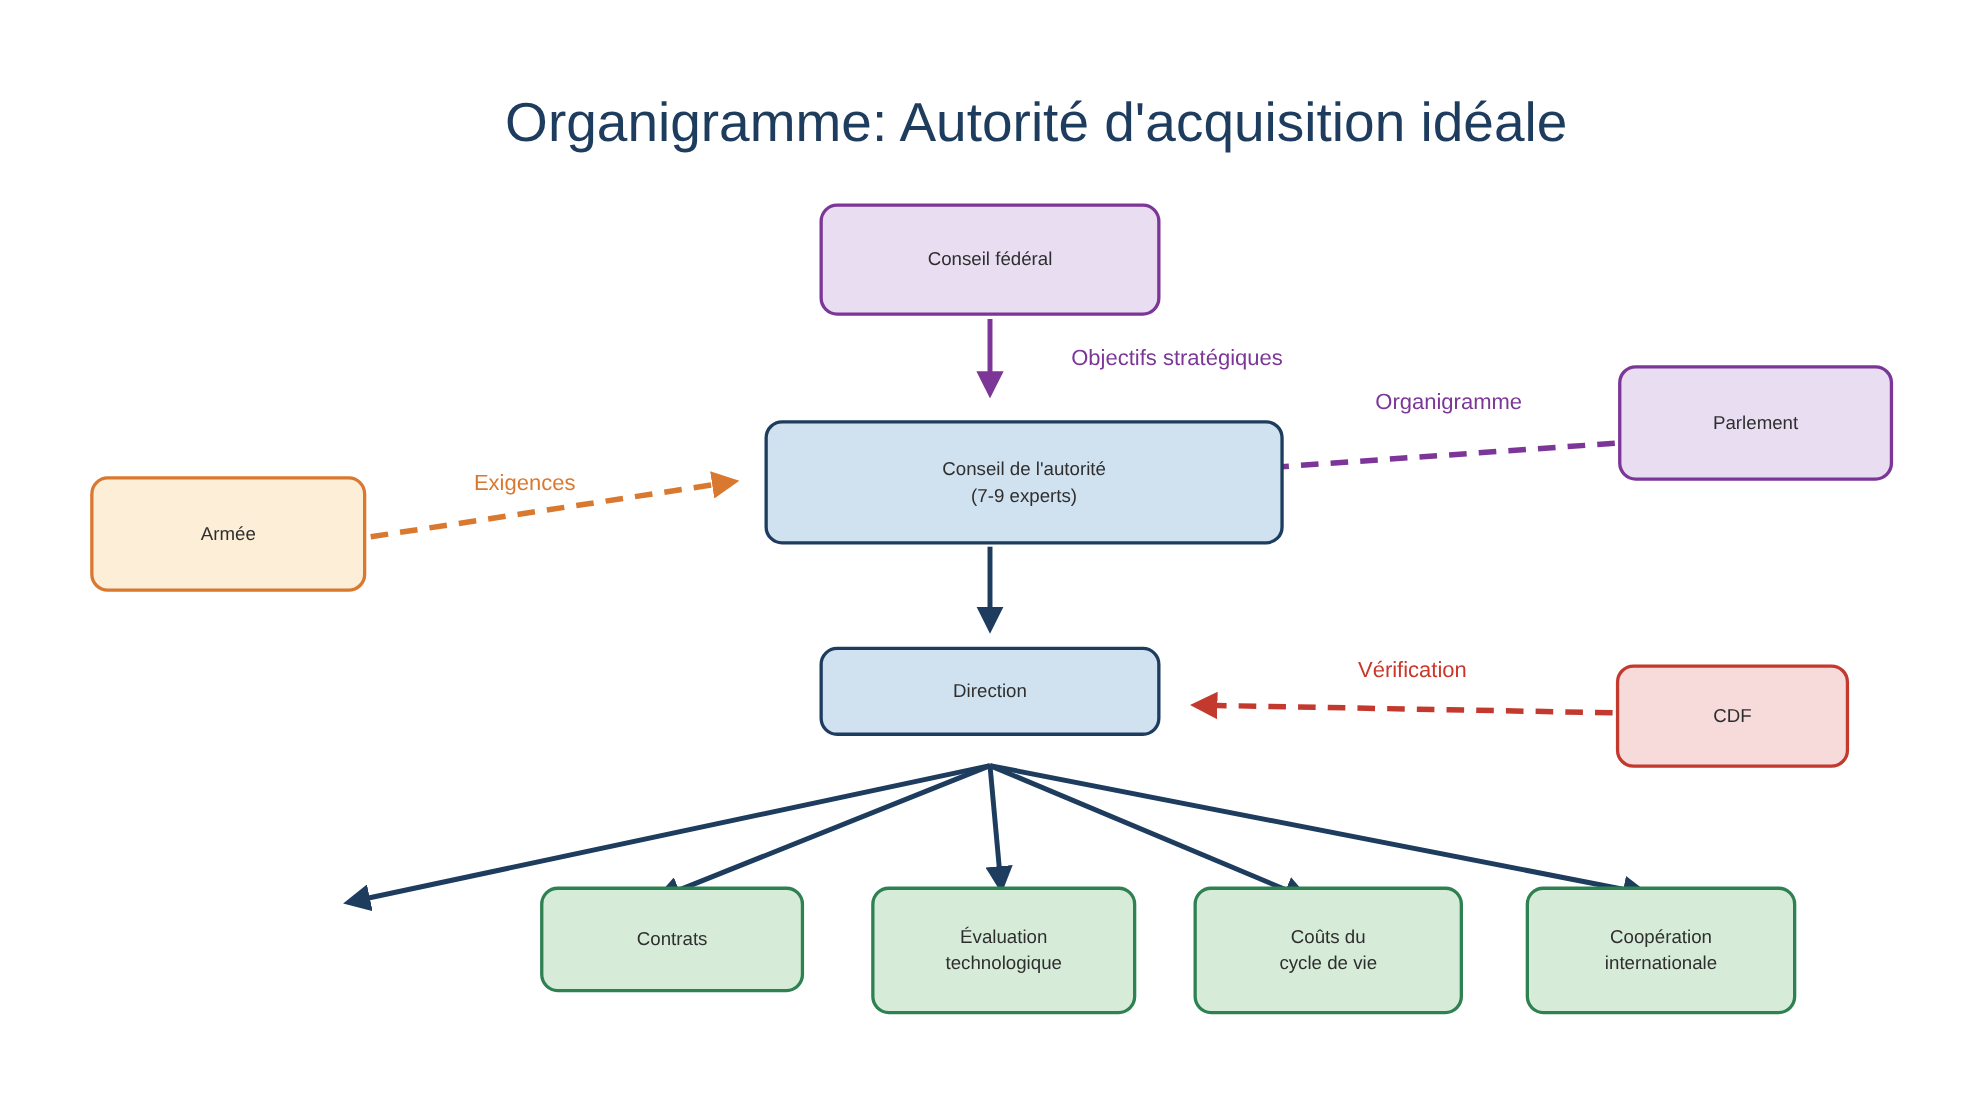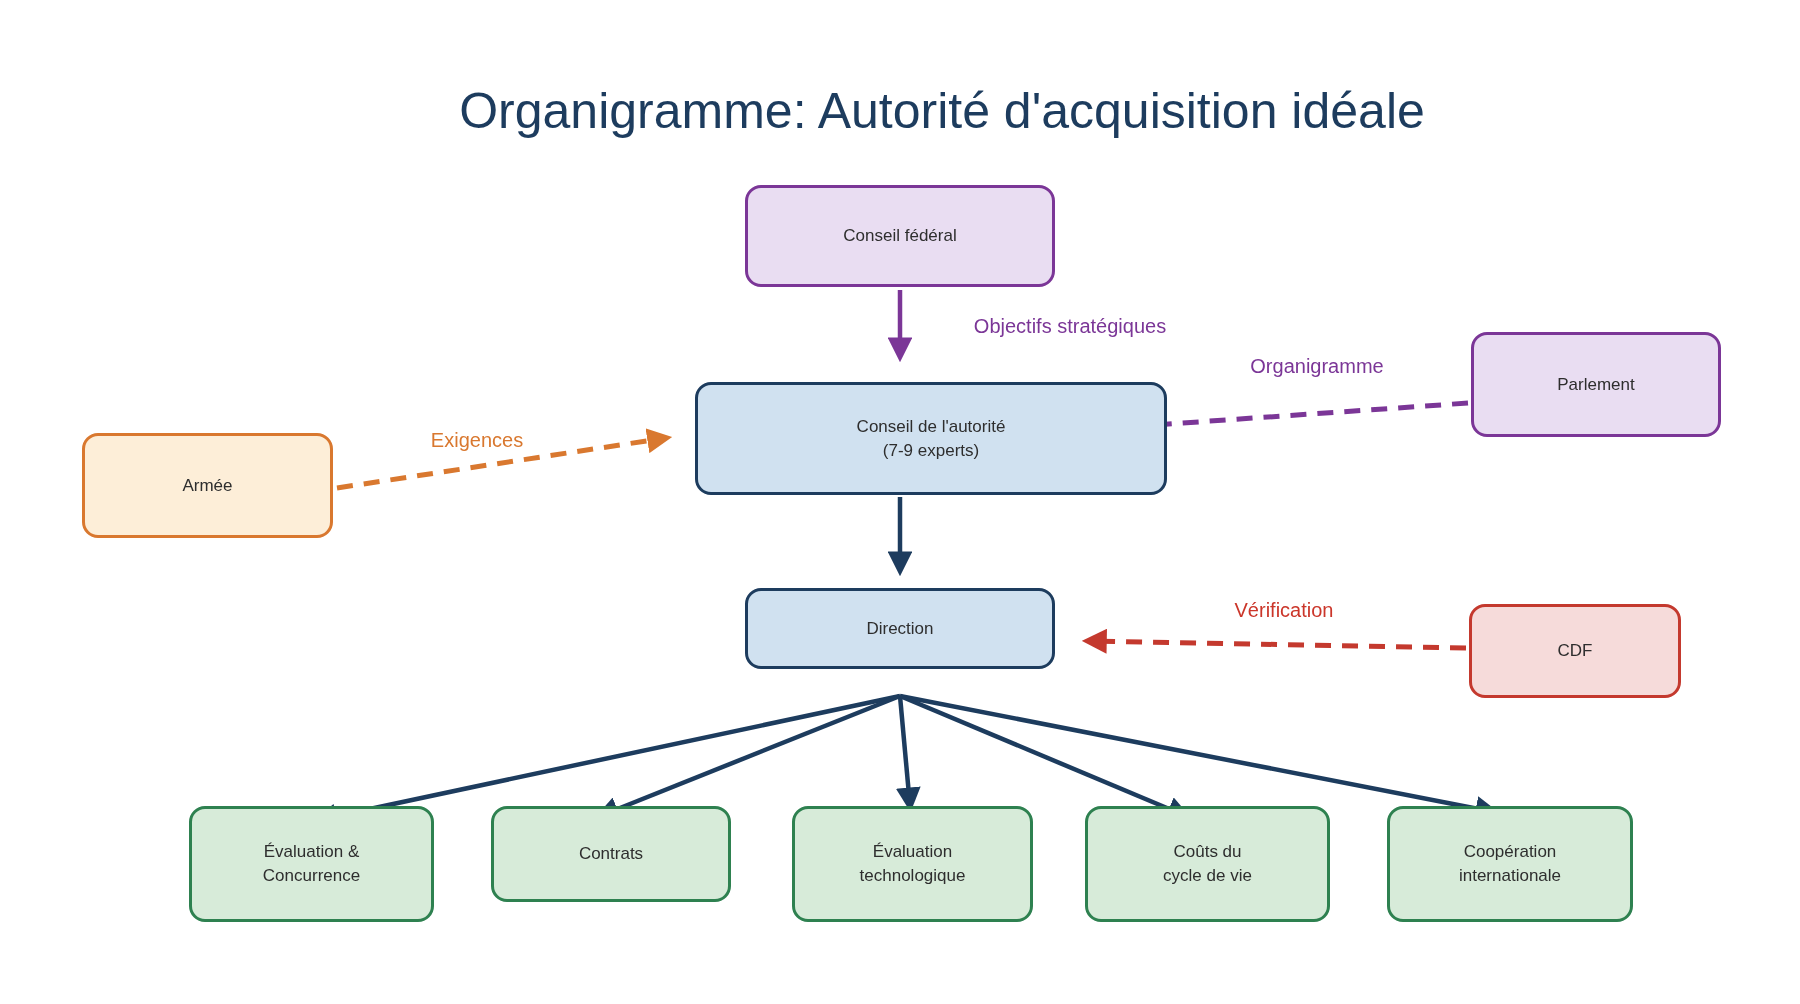--- a/index.html
+++ b/index.html
@@ -96,24 +96,20 @@
   </div>
 
   <div class="node purple" style="left:1471px;top:332px;width:250px;height:105px">
     <div>Parlement</div>
   </div>
 
   <div class="node red" style="left:1469px;top:604px;width:212px;height:94px">
     <div>CDF</div>
   </div>
 
-  <div class="node green" style="left:189px;top:806px;width:245px;height:116px">
-    <div>Évaluation &amp;</div>
-    <div>Concurrence</div>
-  </div>
 
   <div class="node green" style="left:491px;top:806px;width:240px;height:96px">
     <div>Contrats</div>
   </div>
 
   <div class="node green" style="left:792px;top:806px;width:241px;height:116px">
     <div>Évaluation</div>
     <div>technologique</div>
   </div>
 

